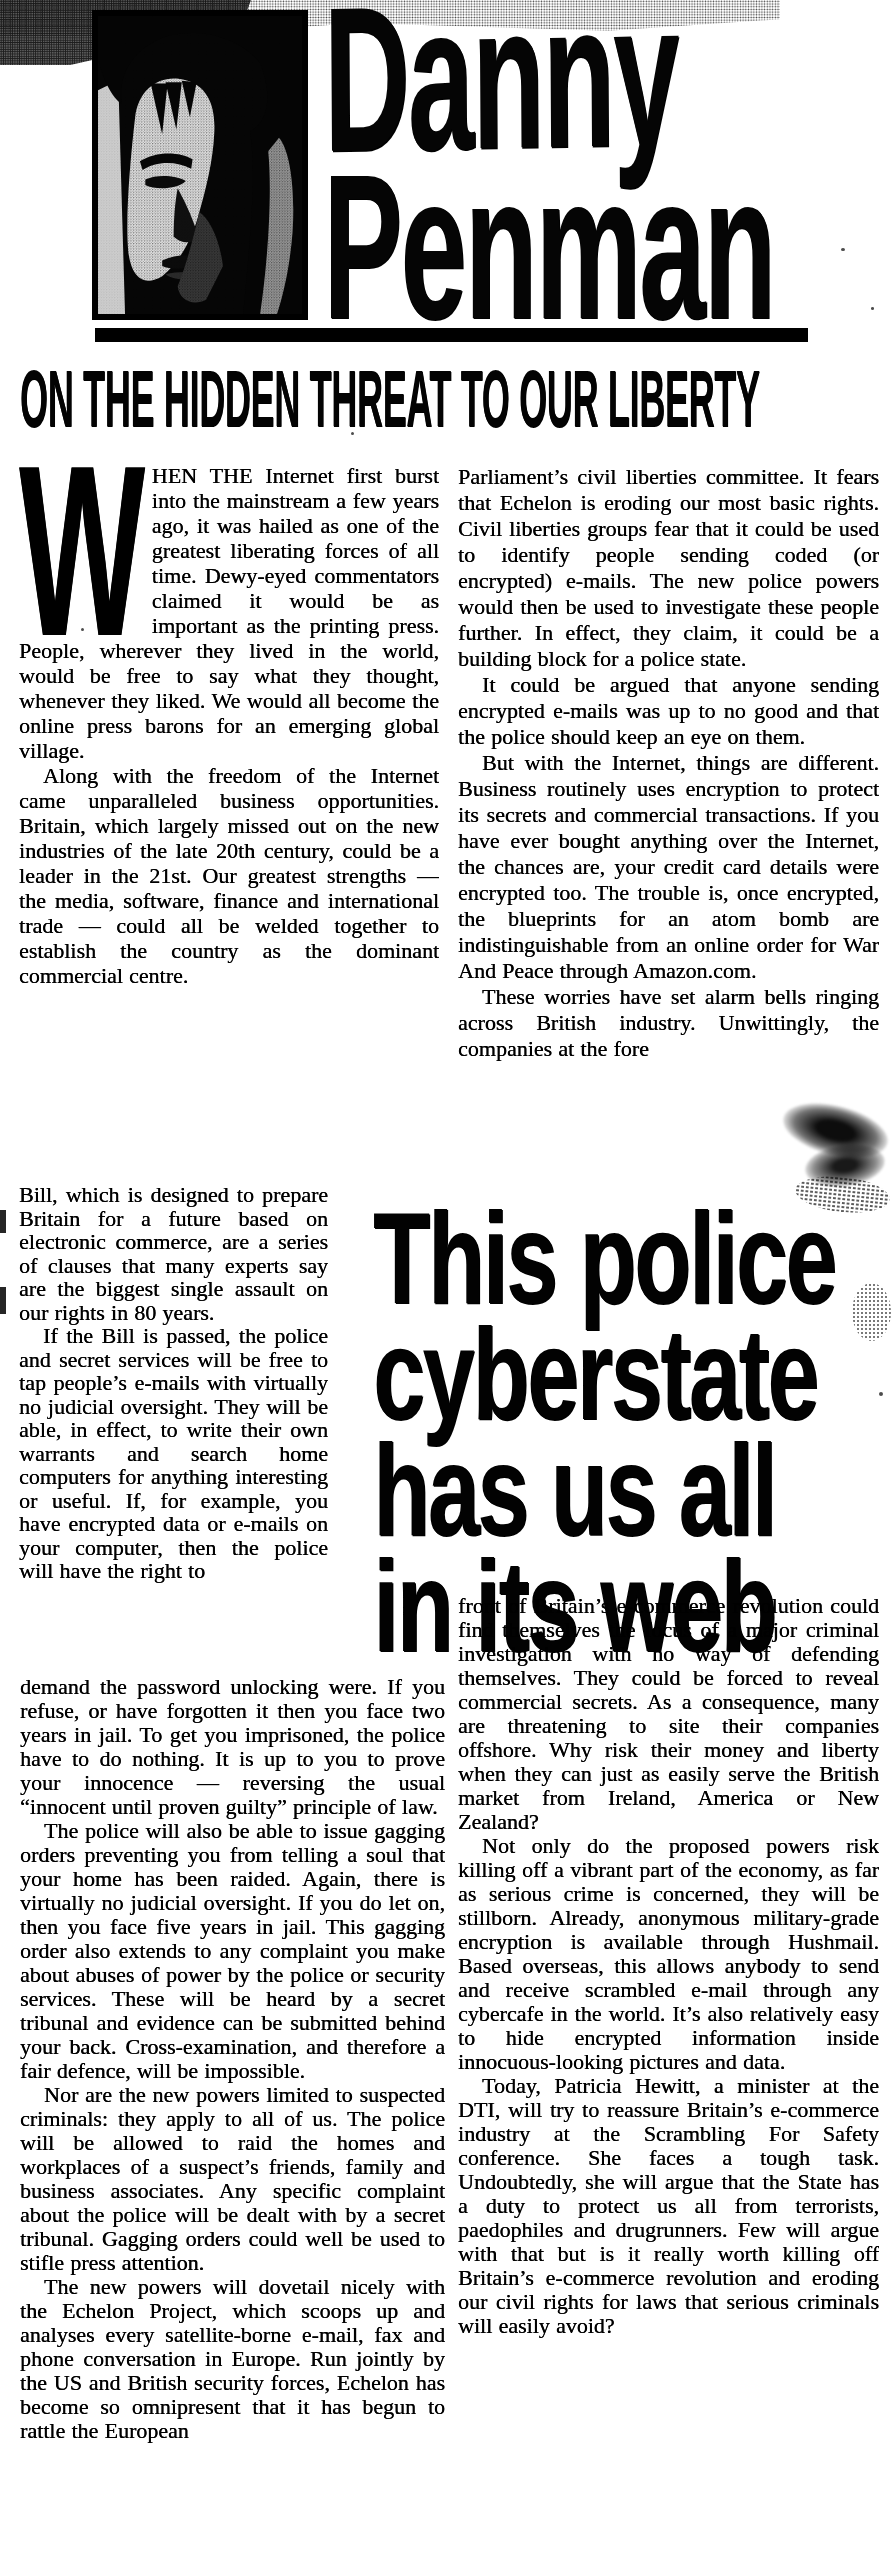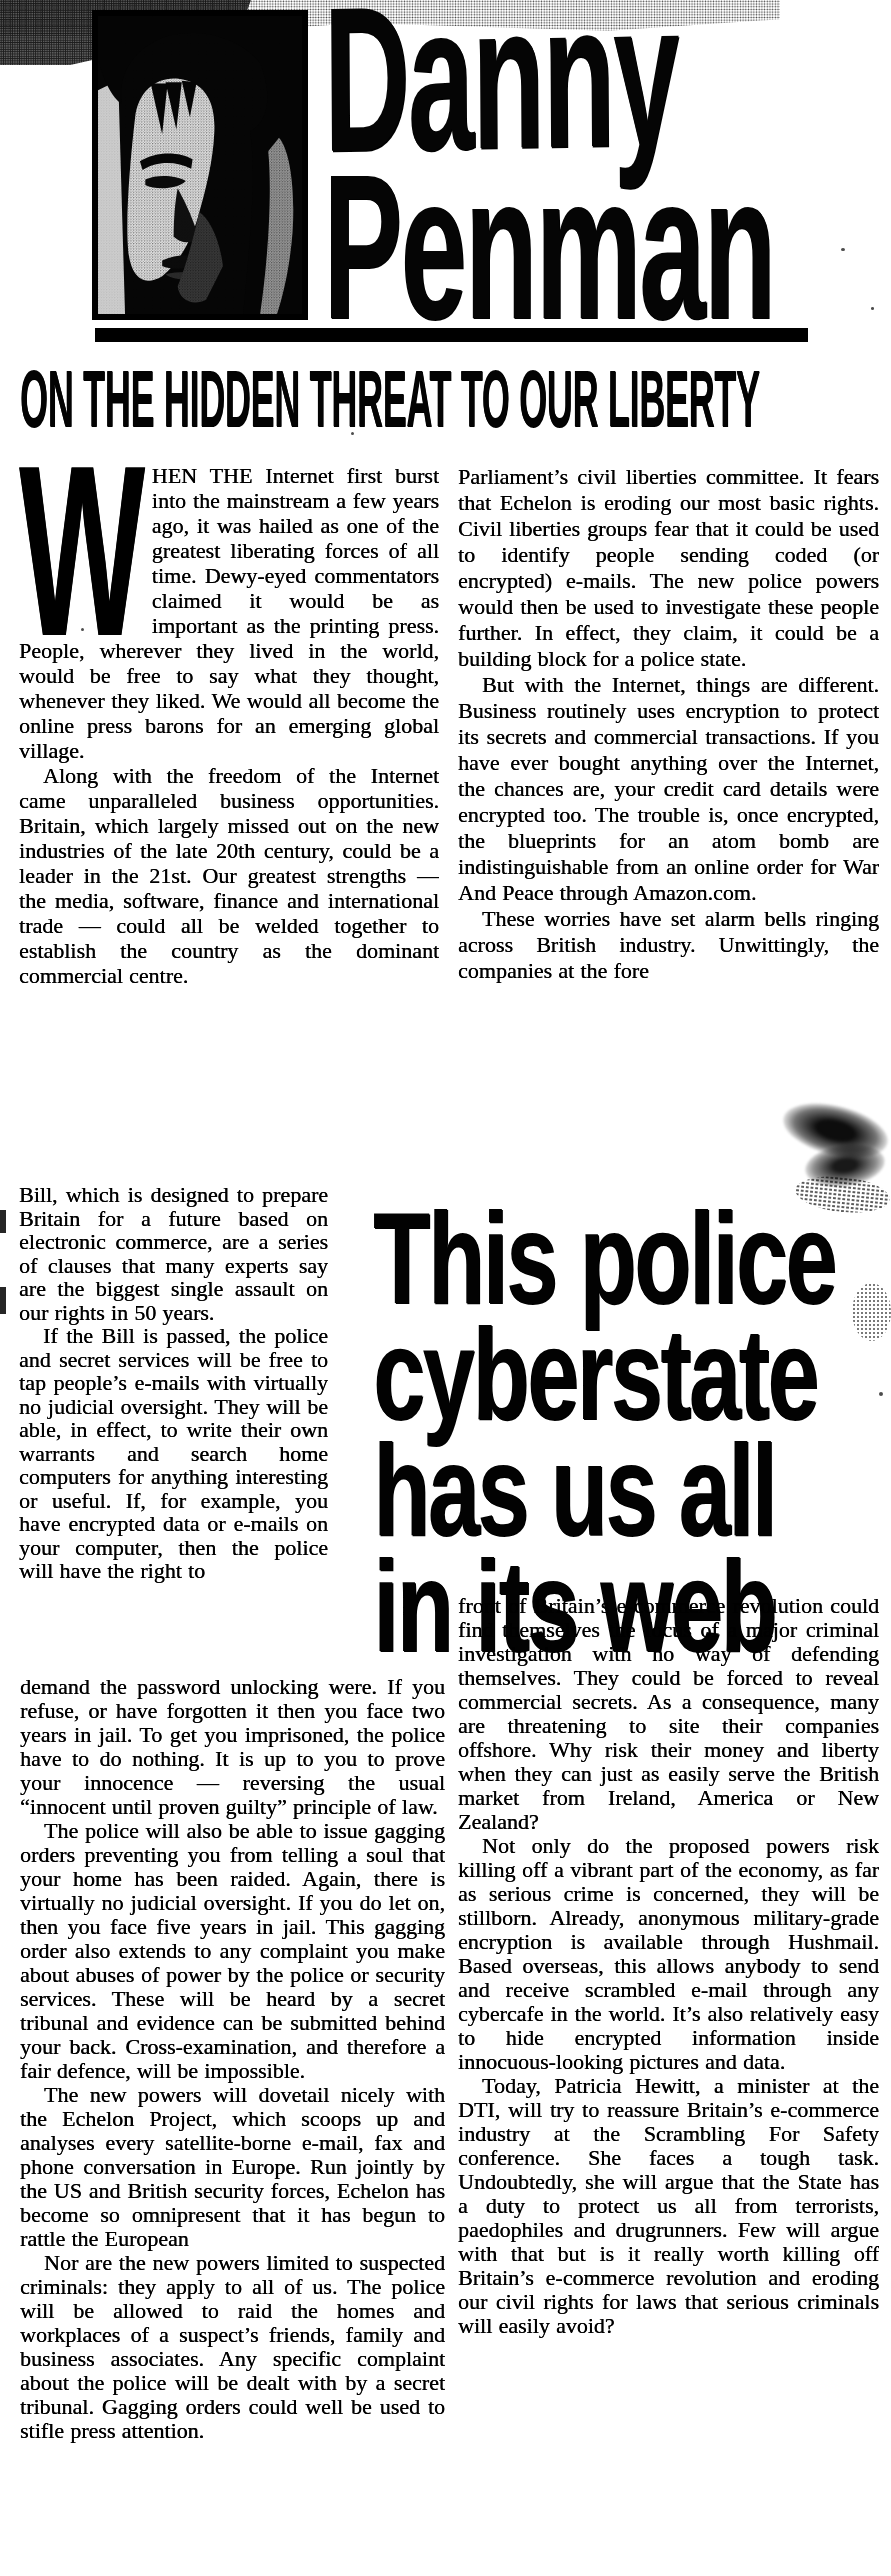--- a/index.html
+++ b/index.html
@@ -170,33 +170,34 @@
   <div class="col" id="left-top">
     <p>
       <span class="dropcap">
           <span>W</span>
         </span><span>HEN THE Internet first burst into the mainstream a few years ago, it was hailed as one of the greatest liberating forces of all time. Dewy-eyed commentators claimed it would be as important as the printing press. People, wherever they lived in the world, would be free to say what they thought, whenever they liked. We would all become the online press barons for an emerging global village.</span>
     </p>
     <p class="ind">Along with the freedom of the Internet came unparalleled business opportunities. Britain, which largely missed out on the new industries of the late 20th century, could be a leader in the 21st. Our greatest strengths — the media, software, finance and international trade — could all be welded together to establish the country as the dominant commercial centre.</p>
   </div>
 
   <div class="col" id="left-narrow">
-    <p>Bill, which is designed to prepare Britain for a future based on electronic commerce, are a series of clauses that many experts say are the biggest single assault on our rights in 50 years.</p>
+    <p>Bill, which is designed to prepare Britain for a future based on electronic commerce, are a series of clauses that many experts say are the biggest single assault on our rights in 80 years.</p>
     <p class="ind">If the Bill is passed, the police and secret services will be free to tap people’s e-mails with virtually no judicial oversight. They will be able, in effect, to write their own warrants and search home computers for anything interesting or useful. If, for example, you have encrypted data or e-mails on your computer, then the police will have the right to</p>
   </div>
 
   <div class="col" id="left-bottom">
     <p>demand the password unlocking were. If you refuse, or have forgotten it then you face two years in jail. To get you imprisoned, the police have to do nothing. It is up to you to prove your innocence — reversing the usual “innocent until proven guilty” principle of law.</p>
     <p class="ind">The police will also be able to issue gagging orders preventing you from telling a soul that your home has been raided. Again, there is virtually no judicial oversight. If you do let on, then you face five years in jail. This gagging order also extends to any complaint you make about abuses of power by the police or security services. These will be heard by a secret tribunal and evidence can be submitted behind your back. Cross-examination, and therefore a fair defence, will be impossible.</p>
+    <p class="ind">Nor are the new powers limited to suspected criminals: they apply to all of us. The police will be allowed to raid the homes and workplaces of a suspect’s friends, family and business associates. Any specific complaint about the police will be dealt with by a secret tribunal. Gagging orders could well be used to stifle press attention.</p>
     <p class="ind">The new powers will dovetail nicely with the Echelon Project, which scoops up and analyses every satellite-borne e-mail, fax and phone conversation in Europe. Run jointly by the US and British security forces, Echelon has become so omnipresent that it has begun to rattle the European</p>
-    <p class="ind">Nor are the new powers limited to suspected criminals: they apply to all of us. The police will be allowed to raid the homes and workplaces of a suspect’s friends, family and business associates. Any specific complaint about the police will be dealt with by a secret tribunal. Gagging orders could well be used to stifle press attention.</p>
   </div>
 
   <div class="col" id="right-top">
     <p>Parliament’s civil liberties committee. It fears that Echelon is eroding our most basic rights. Civil liberties groups fear that it could be used to identify people sending coded (or encrypted) e-mails. The new police powers would then be used to investigate these people further. In effect, they claim, it could be a building block for a police state.</p>
+    <p class="ind">It could be argued that anyone sending encrypted e-mails was up to no good and that the police should keep an eye on them.</p>
     <p class="ind">But with the Internet, things are different. Business routinely uses encryption to protect its secrets and commercial transactions. If you have ever bought anything over the Internet, the chances are, your credit card details were encrypted too. The trouble is, once encrypted, the blueprints for an atom bomb are indistinguishable from an online order for War And Peace through Amazon.com.</p>
     <p class="ind">These worries have set alarm bells ringing across British industry. Unwittingly, the companies at the fore</p>
   </div>
 
   <div class="col" id="right-bottom">
     <p>front of Britain’s e-commerce revolution could find themselves the focus of a major criminal investigation with no way of defending themselves. They could be forced to reveal commercial secrets. As a consequence, many are threatening to site their companies offshore. Why risk their money and liberty when they can just as easily serve the British market from Ireland, America or New Zealand?</p>
     <p class="ind">Not only do the proposed powers risk killing off a vibrant part of the economy, as far as serious crime is concerned, they will be stillborn. Already, anonymous military-grade encryption is available through Hushmail. Based overseas, this allows anybody to send and receive scrambled e-mail through any cybercafe in the world. It’s also relatively easy to hide encrypted information inside innocuous-looking pictures and data.</p>
     <p class="ind">Today, Patricia Hewitt, a minister at the DTI, will try to reassure Britain’s e-commerce industry at the Scrambling For Safety conference. She faces a tough task. Undoubtedly, she will argue that the State has a duty to protect us all from terrorists, paedophiles and drugrunners. Few will argue with that but is it really worth killing off Britain’s e-commerce revolution and eroding our civil rights for laws that serious criminals will easily avoid?</p>
   </div>
 

